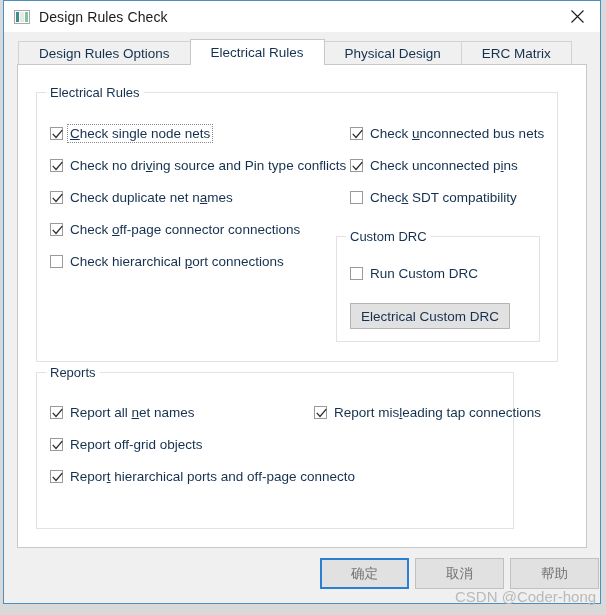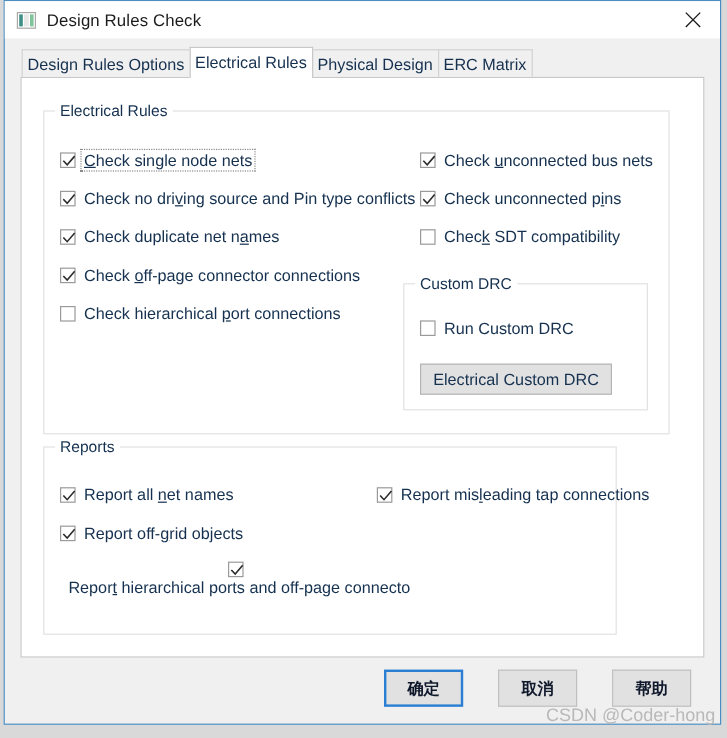--- a/index.html
+++ b/index.html
@@ -70,21 +70,21 @@
     position: relative;
     height: 25px;
     margin: 7px 0 0 14px;
     display: flex;
     align-items: flex-end;
     z-index: 3;
   }
   .tab {
     height: 23px;
     line-height: 23px;
-    padding: 0 4px;
+    padding: 0 20px;
     font-size: 13.5px;
     color: #15314f;
     background: #f0f0f0;
     border: 1px solid #d3d3d3;
     border-bottom: none;
     box-sizing: border-box;
     margin-right: -1px;
     white-space: nowrap;
     cursor: default;
   }
@@ -180,32 +180,31 @@
   #footer {
     position: absolute;
     left: 0;
     top: 551px;
     width: 596px;
     height: 51px;
   }
   .dlgbtn {
     position: absolute;
     top: 6px;
-    width: 66px;
+    width: 89px;
     height: 31px;
     background: #e1e1e1;
     border: 1px solid #c0c0c0;
     box-sizing: border-box;
     display: flex;
     align-items: center;
     justify-content: center;
     font-size: 13.5px;
-    color: #0f172a;
-    cursor: default;
-    font-weight: bold;
+    color: #737373;
+    cursor: default;
   }
   #btn-ok     { left: 316px; border: 2px solid #2a7fd4; }
   #btn-cancel { left: 411px; }
   #btn-help   { left: 506px; }
 
   
   #watermark {
     position: absolute;
     left: 455px;
     top: 588px;
@@ -330,21 +329,21 @@
       <span class="lbl">Report all <u>n</u>et names</span>
     </div>
     <div class="cb" style="left:32px; top:371px;">
       <span class="box">
           <svg width="11" height="11" viewBox="0 0 11 11">
             <path d="M1.2 5.4 L4.0 8.4 L9.8 1.6" stroke="#2b2b2b" stroke-width="1.3" fill="none" stroke-linecap="square"></path>
           </svg>
         </span>
       <span class="lbl">Report off-<u>g</u>rid objects</span>
     </div>
-    <div class="cb" style="left:32px; top:403px;flex-direction:column;">
+    <div class="cb" style="left:32px; top:403px;">
       <span class="box">
           <svg width="11" height="11" viewBox="0 0 11 11">
             <path d="M1.2 5.4 L4.0 8.4 L9.8 1.6" stroke="#2b2b2b" stroke-width="1.3" fill="none" stroke-linecap="square"></path>
           </svg>
         </span>
       <span class="lbl">Repor<u>t</u> hierarchical ports and off-page connecto</span>
     </div>
 
     <div class="cb" style="left:296px; top:339px;">
       <span class="box">

